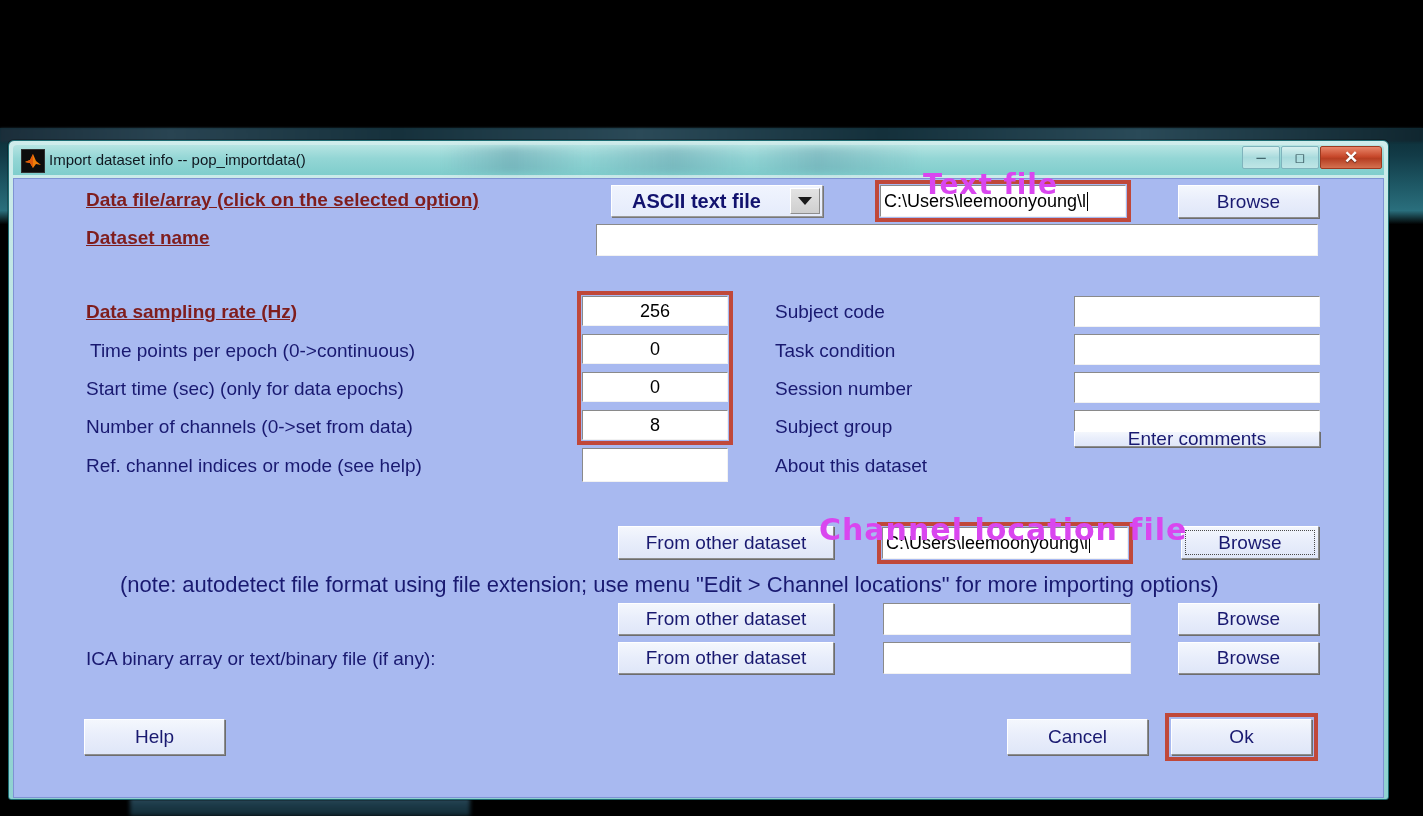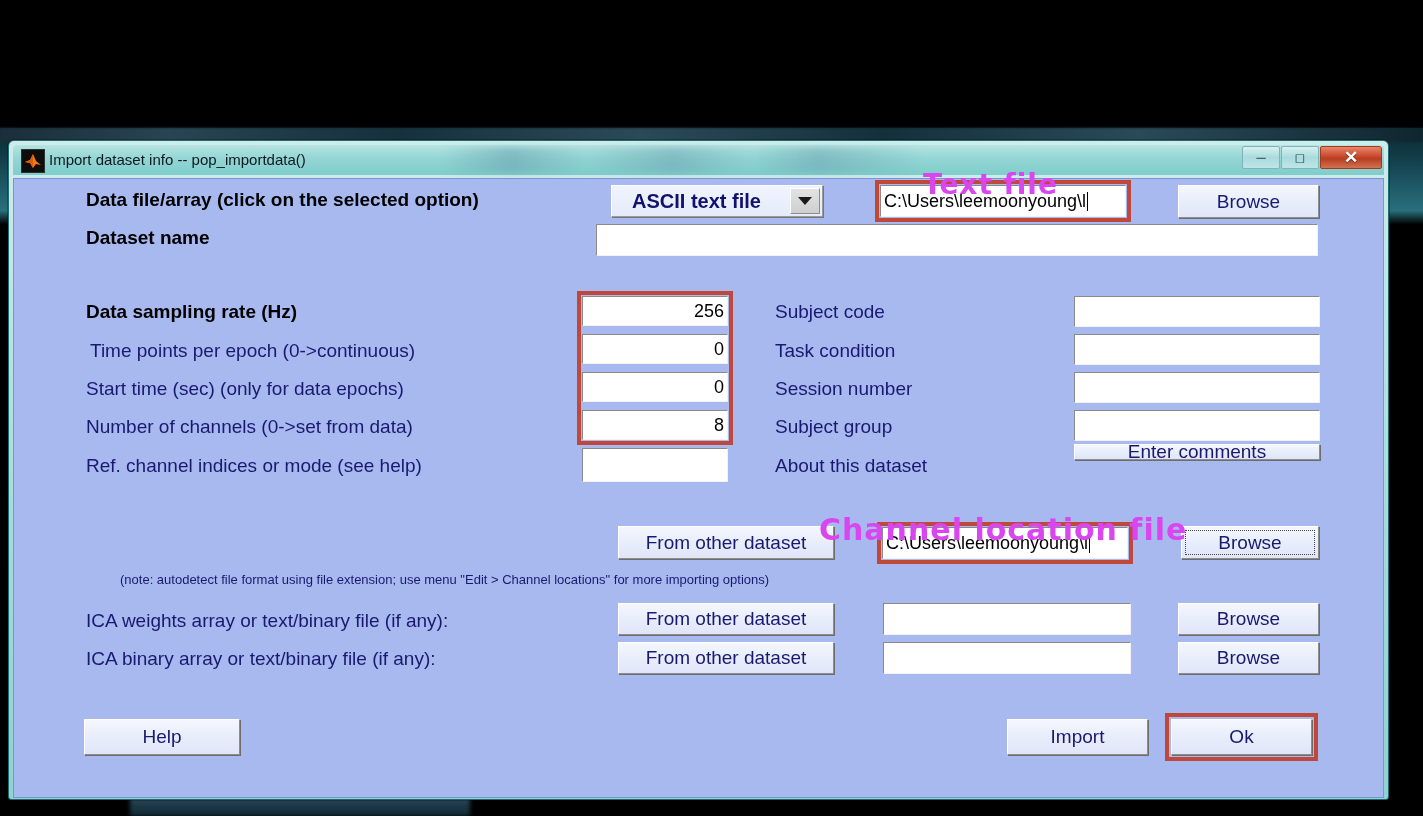--- a/index.html
+++ b/index.html
@@ -79,35 +79,35 @@
      text-shadow:0 1px 1px rgba(0,0,0,.5);}
 
   
   #client{
     position:relative;margin-top:3px;
     height:618px;background:#a8b9f0;
     border:1px solid #7f93d3;
   }
   
   .lbl{position:absolute;color:#191970;font-size:19px;white-space:nowrap;}
-  .lbl.bold{font-weight:bold;color:#000000;}
-  .lbl.note{font-size:13px;}
+  .lbl.bold{font-weight:bold;color:#7f1d1d;text-decoration:underline;}
+  .lbl.note{font-size:22px;}
 
   
   .txt{
     position:absolute;box-sizing:border-box;background:#ffffff;
     border:1px solid #b0b0b0;
     border-top-color:#8a8a8a;border-left-color:#8a8a8a;
     border-right-color:#f2f2f2;border-bottom-color:#f2f2f2;
     font-size:18px;color:#000;
     display:flex;align-items:center;
     padding:0 3px;overflow:hidden;white-space:nowrap;
     font-family:"Liberation Sans", sans-serif;
   }
-  .txt.center{justify-content:flex-end;}
+  .txt.center{justify-content:center;}
   .txt .caret{
     display:inline-block;width:1px;height:19px;background:#000;margin-left:1px;
   }
 
   
   .btn{
     position:absolute;box-sizing:border-box;
     background:linear-gradient(180deg,#f4f7fd 0%,#e9eefb 45%,#dfe6f8 100%);
     border:1px solid #ffffff;
     border-right-color:#8d8d8d;border-bottom-color:#8d8d8d;
@@ -250,42 +250,41 @@
     <div class="txt" style="left:1060px;top:193px;width:246px;height:31px;">
       <span></span>
     </div>
 
     <div class="lbl" style="left:761px;top:237px;">Subject group</div>
     <div class="txt" style="left:1060px;top:231px;width:246px;height:31px;">
       <span></span>
     </div>
 
     <div class="lbl" style="left:761px;top:276px;">About this dataset</div>
-    <div class="btn" style="left:1060px;top:265px;width:246px;height:16px;justify-content:center;">
+    <div class="btn" style="left:1060px;top:252px;width:246px;height:16px;justify-content:center;">
       <span>Enter comments</span>
     </div>
 
 
     <div class="btn" style="left:604px;top:347px;width:216px;height:33px;">
       <span>From other dataset</span>
     </div>
 
     <div class="txt" style="left:868px;top:348px;width:246px;height:32px;">
       <span>C:\Users\leemoonyoung\l</span>
         <span class="caret"></span>
     </div>
 
     <div class="btn" style="left:1167px;top:347px;width:138px;height:33px;">
       <span>Browse</span>
       <span class="focusring"></span>
     </div>
 
     <div class="lbl note" style="left:106px;top:393px;">(note: autodetect file format using file extension; use menu "Edit &gt; Channel locations" for more importing options)</div>
 
-    <div class="lbl" style="left:72px;top:431px;">ICA weights array or text/binary file (if any):</div>
     <div class="btn" style="left:604px;top:424px;width:216px;height:32px;">
       <span>From other dataset</span>
     </div>
     <div class="txt" style="left:869px;top:424px;width:248px;height:32px;">
       <span></span>
     </div>
     <div class="btn" style="left:1164px;top:424px;width:141px;height:32px;">
       <span>Browse</span>
     </div>
 
@@ -293,25 +292,25 @@
     <div class="btn" style="left:604px;top:463px;width:216px;height:32px;">
       <span>From other dataset</span>
     </div>
     <div class="txt" style="left:869px;top:463px;width:248px;height:32px;">
       <span></span>
     </div>
     <div class="btn" style="left:1164px;top:463px;width:141px;height:32px;">
       <span>Browse</span>
     </div>
 
-    <div class="btn" style="left:70px;top:540px;width:156px;height:36px;">
+    <div class="btn" style="left:70px;top:540px;width:141px;height:36px;">
       <span>Help</span>
     </div>
     <div class="btn" style="left:993px;top:540px;width:141px;height:36px;">
-      <span>Import</span>
+      <span>Cancel</span>
     </div>
     <div class="btn" style="left:1157px;top:540px;width:141px;height:36px;">
       <span>Ok</span>
     </div>
 
     <div class="hl" style="left:861px;top:1px;width:256px;height:42px;"></div>
     <div class="hl" style="left:563px;top:112px;width:156px;height:154px;"></div>
     <div class="hl" style="left:863px;top:343px;width:256px;height:42px;"></div>
     <div class="hl" style="left:1151px;top:534px;width:153px;height:48px;"></div>
 

